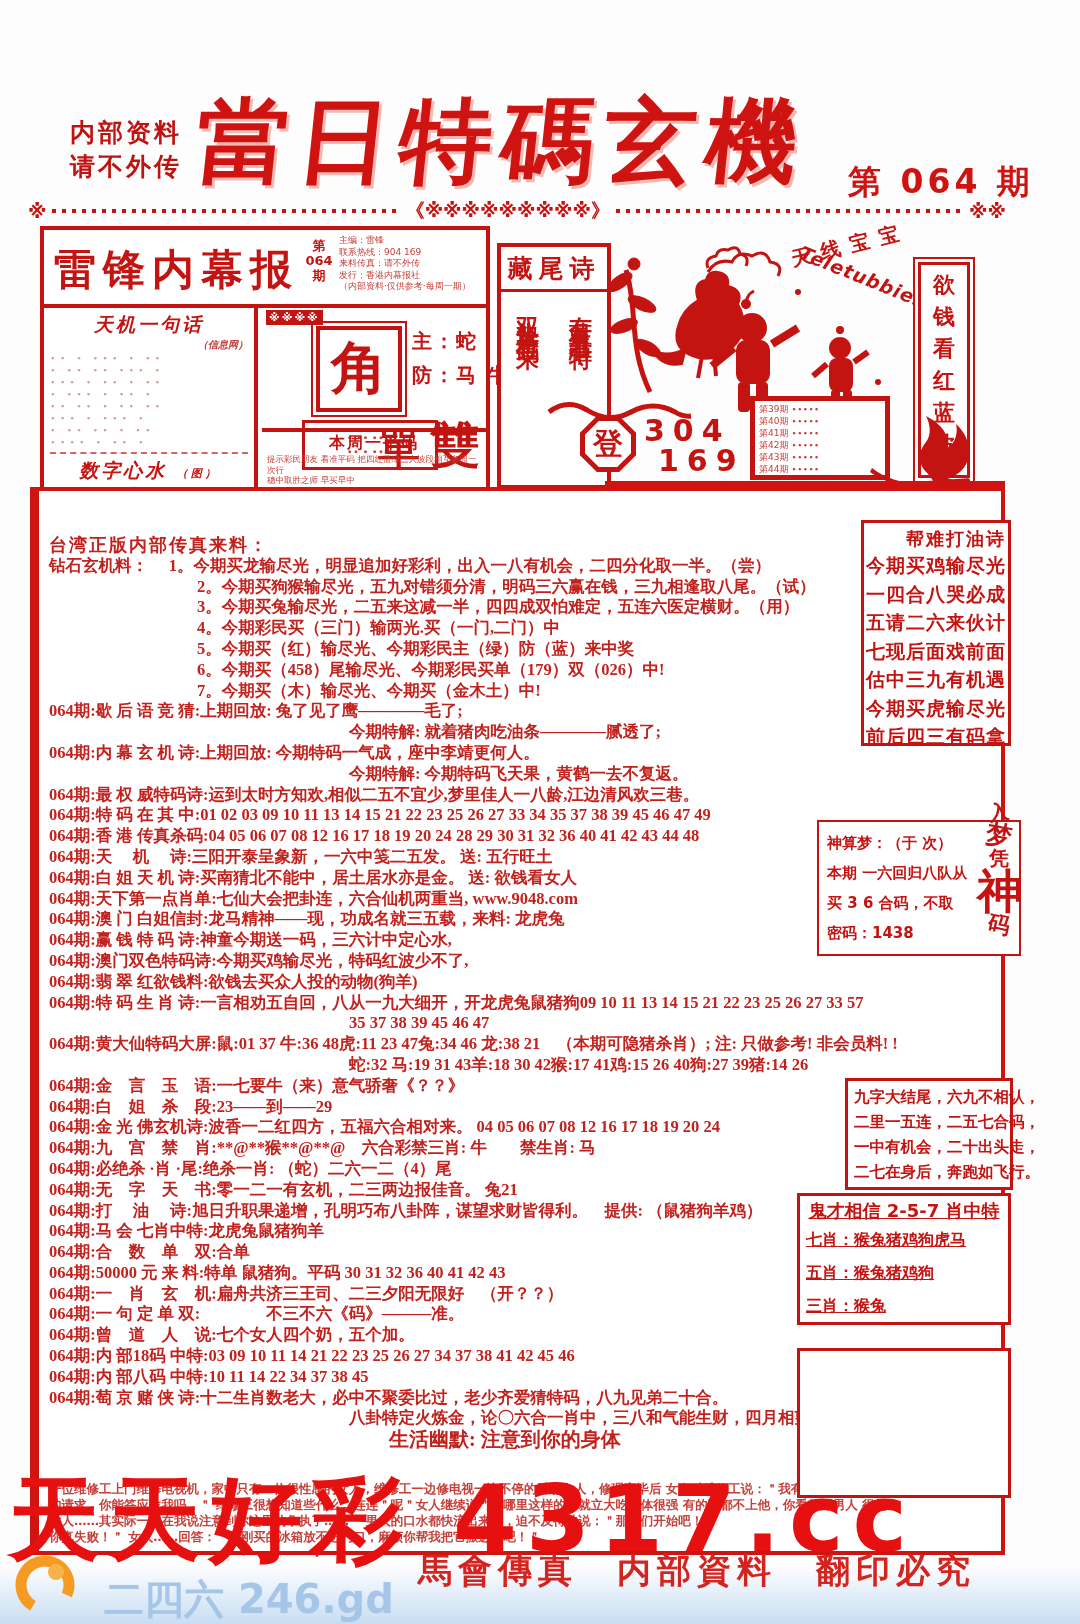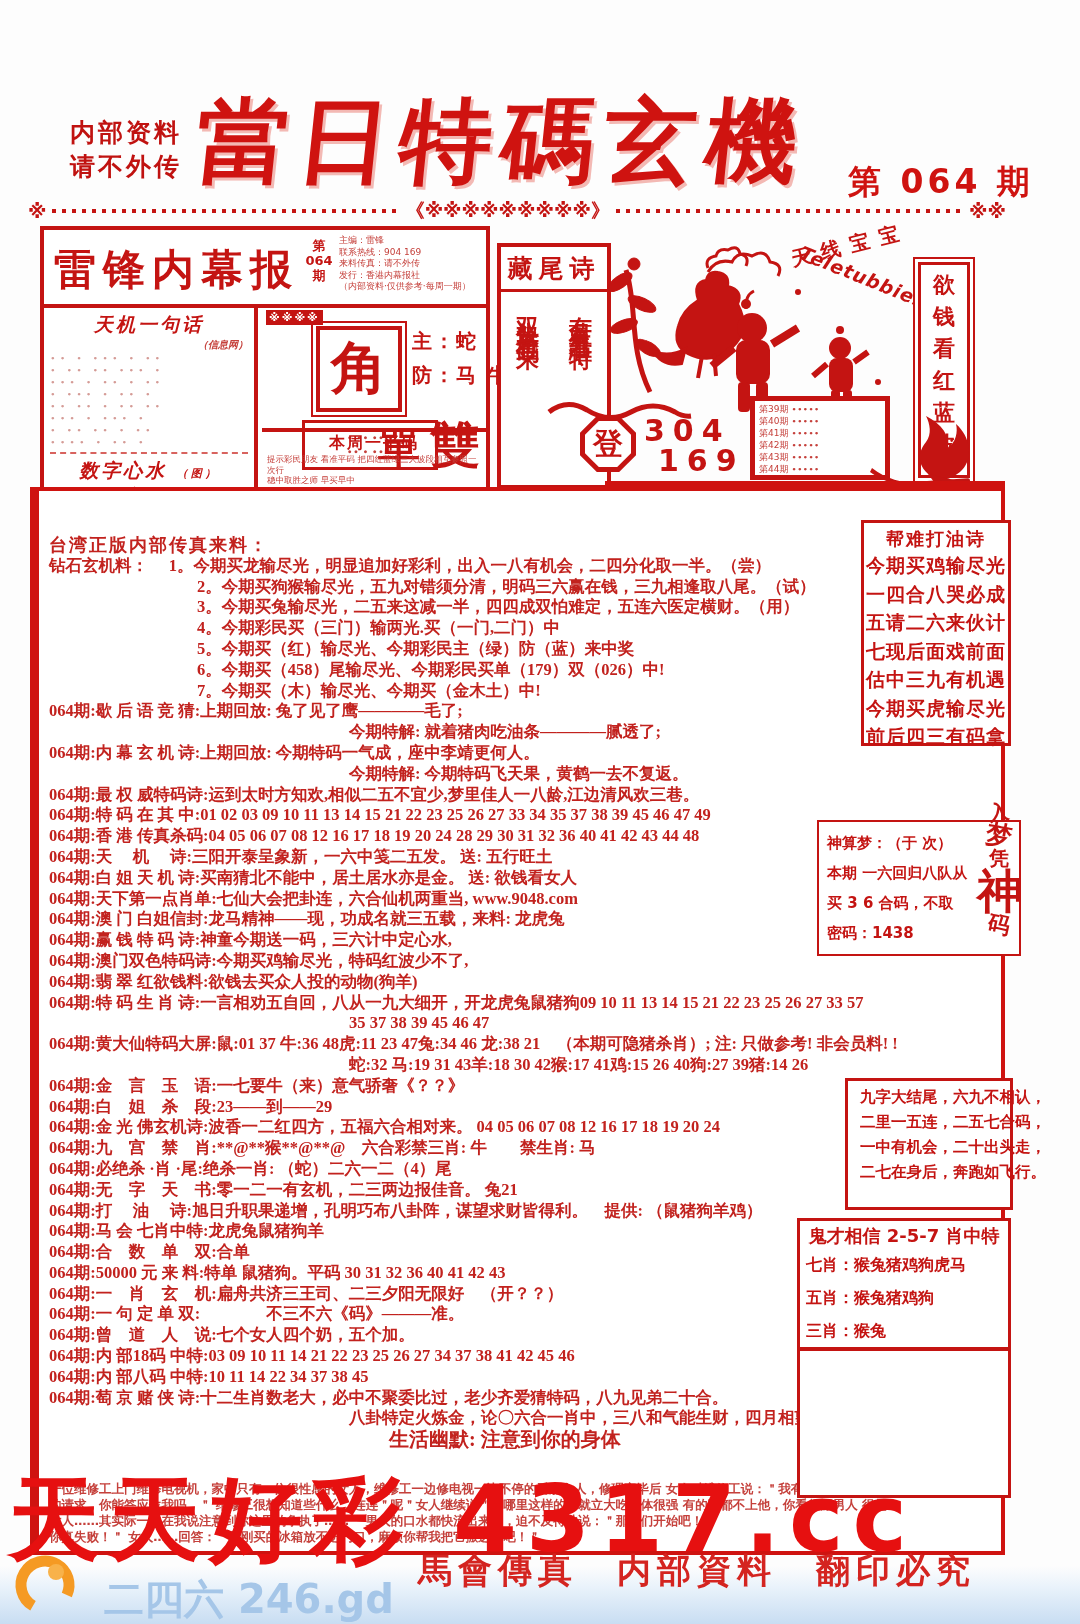--- a/index.html
+++ b/index.html
@@ -79,30 +79,30 @@
   .rows{position:absolute;left:10px;top:44px;right:4px;font-size:16.5px;line-height:20.8px;color:#c2221e;font-family:Liberation Serif, serif;}
   .row{white-space:nowrap;height:20.8px;overflow:visible;}
   .row.hd{font-size:18px;letter-spacing:2px;}
   .row.i2{padding-left:148px;}
   .row.i3{padding-left:300px;}
   .row.ctr{padding-left:340px;font-size:20px;}
   .joke{position:absolute;left:10px;top:990px;width:950px;font-size:12.5px;font-weight:600;line-height:16px;color:#c5403b;white-space:nowrap;overflow:hidden;}
 
   
   .rbox{position:absolute;background:#fff;border:3px solid var(--red);box-sizing:border-box;}
-  .oil{left:822px;top:29px;width:150px;height:226px;padding:4px 2px;text-align:center;}
+  .oil{left:822px;top:29px;width:150px;height:226px;padding:4px 2px;text-align:right;}
   .oil-title{font-size:18px;letter-spacing:2px;}
   .oil-line{font-size:19px;line-height:28.5px;letter-spacing:1px;}
   .shensuan{left:778px;top:329px;width:204px;height:136px;border-width:2px;padding:6px 8px;}
   .ss-line{font-size:15px;line-height:30px;white-space:nowrap;}
   .ss-vert{position:absolute;right:-2px;top:-20px;width:44px;text-align:center;line-height:1;}
   .ss-vert span{display:block;}
-  .ninechar{left:806px;top:587px;width:168px;height:132px;padding:4px 12px;}
+  .ninechar{left:806px;top:587px;width:168px;height:112px;padding:4px 6px;}
   .nc-line{font-size:15.5px;line-height:25px;white-space:nowrap;}
-  .guicai{left:758px;top:727px;width:214px;height:132px;padding:3px 6px;}
+  .guicai{left:758px;top:702px;width:214px;height:132px;padding:3px 6px;text-decoration:underline;}
   .gc-title{font-size:18px;text-align:center;white-space:nowrap;}
   .gc-line{font-size:16px;line-height:33px;white-space:nowrap;}
   .emptybox{left:758px;top:857px;width:214px;height:150px;}
 
   
   .watermark{position:absolute;left:8px;top:1458px;font-size:92px;font-weight:900;color:#e61010;letter-spacing:9px;white-space:nowrap;z-index:30;}
   .footer-items{position:absolute;left:418px;top:1548px;display:flex;gap:39px;font-size:34px;letter-spacing:6px;color:#d42420;z-index:5;white-space:nowrap;}
   .band{position:absolute;left:0;right:0;bottom:0;height:58px;background:linear-gradient(to top,#c8ddf2,#eaf3fb 65%,rgba(255,255,255,0));z-index:1;}
   .site-wm{position:absolute;left:104px;top:1572px;font-size:40px;font-weight:800;color:#a5c6e8;z-index:2;white-space:nowrap;}
   .logo{position:absolute;left:12px;top:1552px;z-index:3;}

